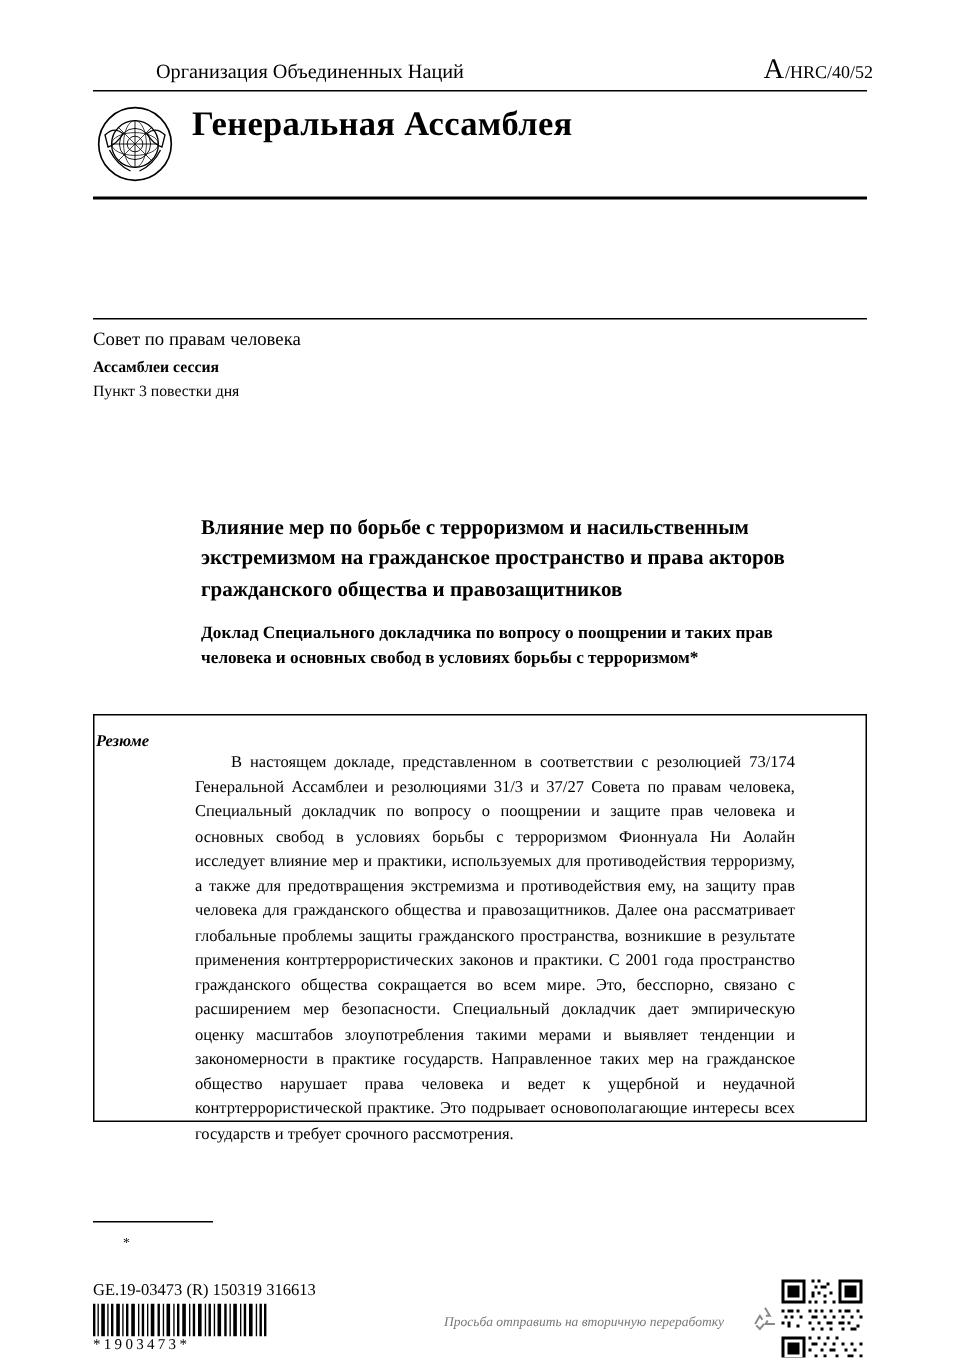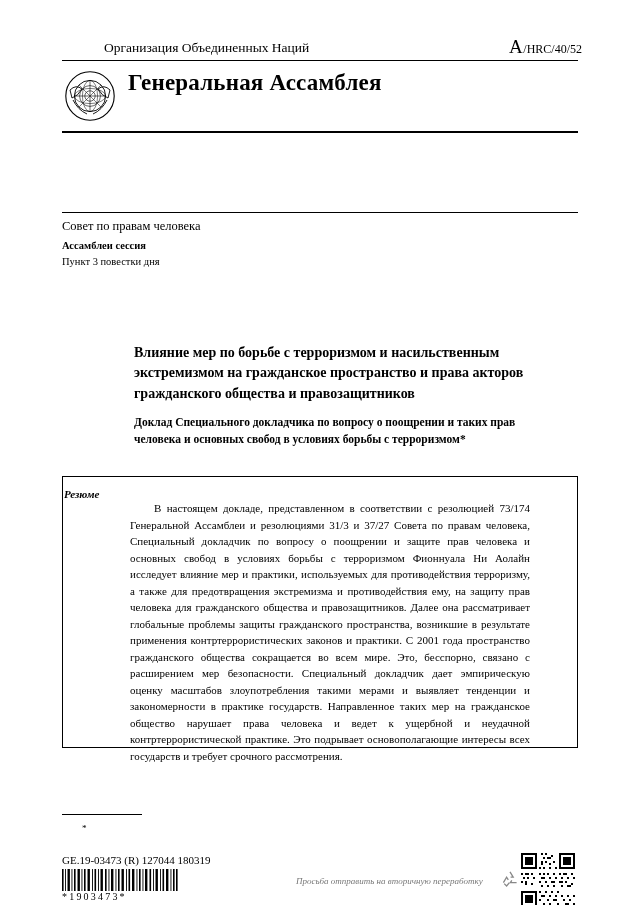--- a/index.html
+++ b/index.html
@@ -278,21 +278,21 @@
 
   <div class="summary-box"></div>
   <div class="summary-label">Резюме</div>
   <div class="summary-text">В настоящем докладе, представленном в соответствии с резолюцией 73/174 Генеральной Ассамблеи и резолюциями 31/3 и 37/27 Совета по правам человека, Специальный докладчик по вопросу о поощрении и защите прав человека и основных свобод в условиях борьбы с терроризмом Фионнуала Ни Аолайн исследует влияние мер и практики, используемых для противодействия терроризму, а также для предотвращения экстремизма и противодействия ему, на защиту прав человека для гражданского общества и правозащитников. Далее она рассматривает глобальные проблемы защиты гражданского пространства, возникшие в результате применения контртеррористических законов и практики. С 2001 года пространство гражданского общества сокращается во всем мире. Это, бесспорно, связано с расширением мер безопасности. Специальный докладчик дает эмпирическую оценку масштабов злоупотребления такими мерами и выявляет тенденции и закономерности в практике государств. Направленное таких мер на гражданское общество нарушает права человека и ведет к ущербной и неудачной контртеррористической практике. Это подрывает основополагающие интересы всех государств и требует срочного рассмотрения.</div>
 
   <div class="fn-rule"></div>
   <div class="footnote">
     <span class="star">*</span>
   </div>
 
-  <div class="doc-id">GE.19-03473  (R)  127044  180319</div>
+  <div class="doc-id">GE.19-03473  (R)  150319  316613</div>
 
   <div class="barcode">
     <svg viewBox="0 0 116 22" width="116" height="22" aria-hidden="true">
       <g fill="#000">
         <rect x="0" y="0" width="1.6" height="22"></rect>
           <rect x="3" y="0" width="0.9" height="22"></rect>
         <rect x="5.5" y="0" width="2.4" height="22"></rect>
           <rect x="9.5" y="0" width="0.9" height="22"></rect>
         <rect x="12" y="0" width="1.6" height="22"></rect>
           <rect x="15.5" y="0" width="2.4" height="22"></rect>

